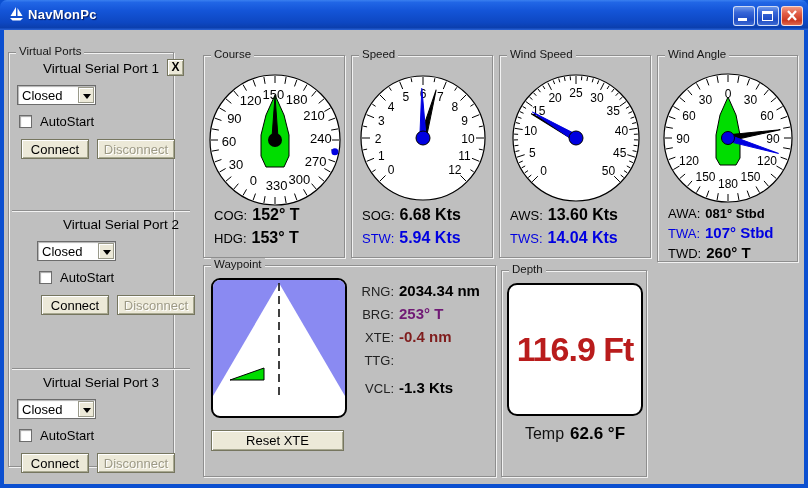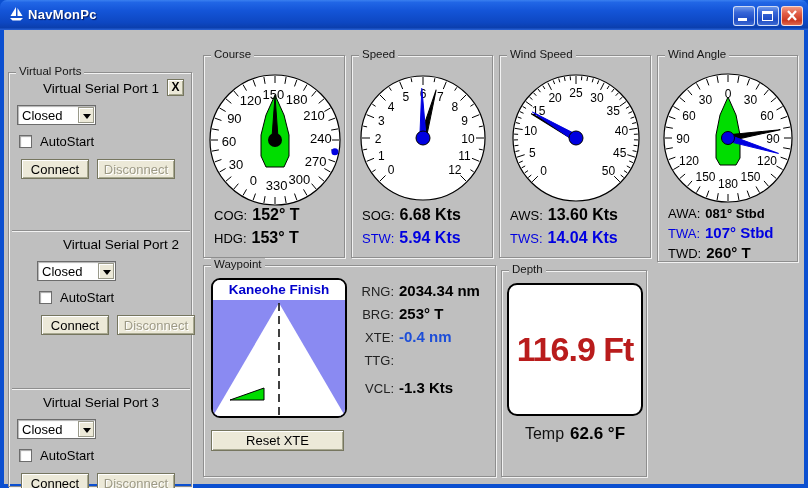--- a/index.html
+++ b/index.html
@@ -79,21 +79,21 @@
       <svg width="20" height="18" viewBox="0 0 20 18">
         <line x1="6" y1="4" x2="14" y2="13" stroke="#fff" stroke-width="2.2"></line>
         <line x1="14" y1="4" x2="6" y2="13" stroke="#fff" stroke-width="2.2"></line>
       </svg>
     </div>
   </div>
 
   <div id="client">
     <div id="body">
 
-      <div class="groupbox" id="vp-group" style="left:4px;top:22px;width:184px;height:415px;padding-left:33px;">
+      <div class="groupbox" id="vp-group" style="left:4px;top:2px;width:166px;height:415px;padding-left:33px;">
         <span class="grouplabel">Virtual Ports</span>
         <div class="btn xbtn" style="left:158px;top:6px;width:17px;height:17px;">X</div>
 
   <div class="port-section" style="position: absolute; left: 0px; width: 184px; height: 150px; top: 6px;">
     <div class="port-title" style="top:2px;left:12px;">Virtual Serial Port 1</div>
     <div class="combo" style="left:8px;top:26px;">
       <span class="val">Closed</span>
       <span class="drop">
                 <span class="arr"></span>
               </span>
@@ -377,33 +377,32 @@
           </svg>
         <div></div>
       <div class="ro-row" style="top: 148px;"><span class="ro-l" style="color: rgb(0, 0, 0);">AWA:</span><span class="ro-v" style="color: rgb(0, 0, 0); font-size: 13px;">081° Stbd</span></div>
           <div class="ro-row" style="top: 168px;"><span class="ro-l" style="color: rgb(0, 0, 224);">TWA:</span><span class="ro-v" style="color: rgb(0, 0, 224); font-size: 15px;">107° Stbd</span></div>
           <div class="ro-row" style="top: 188px;"><span class="ro-l" style="color: rgb(0, 0, 0);">TWD:</span><span class="ro-v" style="color: rgb(0, 0, 0); font-size: 15px;">260° T</span></div>
         </div>
 
       <div class="groupbox" style="left:199px;top:215px;width:293px;height:212px;">
         <span class="grouplabel">Waypoint</span>
         <div id="wp-box">
-          <div id="wp-name">Kaneohe Finish</div>
           <svg id="wp-graphic" width="132" height="116">
               <rect x="0" y="0" width="132" height="116" fill="#8a8af2"></rect>
               <polygon points="66,3 132,116 0,116" fill="#fff"></polygon>
               <line x1="66" y1="3" x2="66" y2="116" stroke="#000" stroke-width="1.5" stroke-dasharray="8,5"></line>
               <polygon points="17,100 51,100 51,88" fill="#00dd00" stroke="#000"></polygon>
             </svg>
         </div>
         <div class="btn" style="left:7px;top:164px;width:133px;height:21px;line-height:20px;">Reset XTE</div>
         <div id="wp-fields"></div>
       <div class="ro-row wp-row" style="left: 152px; top: 16px;"><span class="ro-l" style="color: rgb(34, 34, 34);">RNG:</span><span class="ro-v" style="color: rgb(0, 0, 0);">2034.34 nm</span></div>
-          <div class="ro-row wp-row" style="left: 152px; top: 39px;"><span class="ro-l" style="color: rgb(34, 34, 34);">BRG:</span><span class="ro-v" style="color: #000000;">253° T</span></div>
-          <div class="ro-row wp-row" style="left: 152px; top: 62px;"><span class="ro-l" style="color: rgb(34, 34, 34);">XTE:</span><span class="ro-v" style="color: #1d4ed8;">-0.4 nm</span></div>
+          <div class="ro-row wp-row" style="left: 152px; top: 39px;"><span class="ro-l" style="color: rgb(34, 34, 34);">BRG:</span><span class="ro-v" style="color: #701a75;">253° T</span></div>
+          <div class="ro-row wp-row" style="left: 152px; top: 62px;"><span class="ro-l" style="color: rgb(34, 34, 34);">XTE:</span><span class="ro-v" style="color: #7f1d1d;">-0.4 nm</span></div>
           <div class="ro-row wp-row" style="left: 152px; top: 85px;"><span class="ro-l" style="color: rgb(34, 34, 34);">TTG:</span><span class="ro-v" style="color: rgb(0, 0, 0);"></span></div>
           <div class="ro-row wp-row" style="left: 152px; top: 113px;"><span class="ro-l" style="color: rgb(34, 34, 34);">VCL:</span><span class="ro-v" style="color: rgb(0, 0, 0);">-1.3 Kts</span></div>
         </div>
 
       <div class="groupbox" style="left:497px;top:220px;width:146px;height:207px;">
         <span class="grouplabel">Depth</span>
         <div id="depth-box">
           <div id="depth-value">116.9 Ft</div>
         </div>
         <div id="temp-row">

